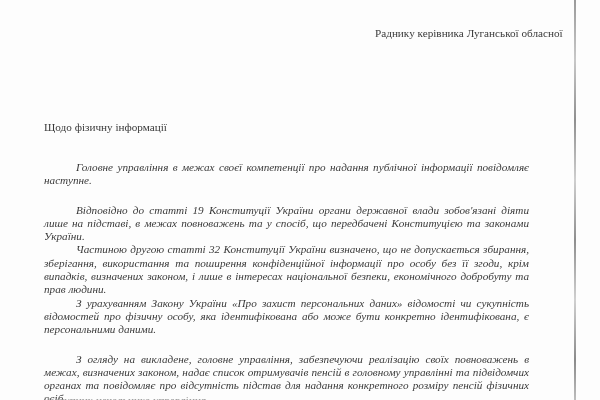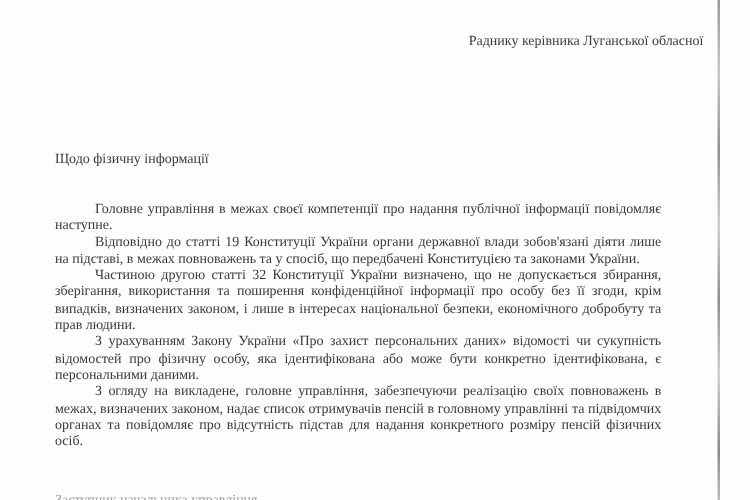--- a/index.html
+++ b/index.html
@@ -46,22 +46,23 @@
     .body {
       position: absolute;
       left: 44px;
       top: 161px;
       width: 485px;
       text-align: justify;
     }
     .para {
       text-indent: 32px;
       margin: 0;
+      font-style: italic;
     }
-    .para.gap { margin-top: 0; }
+    .para.gap { margin-top: 16px; }
     .footer-cut {
       position: absolute;
       left: 44px;
       top: 394px;
       width: 175px;
       height: 6px;
       overflow: hidden;
       color: #9a9a9a;
       white-space: nowrap;
       filter: blur(0.6px);

